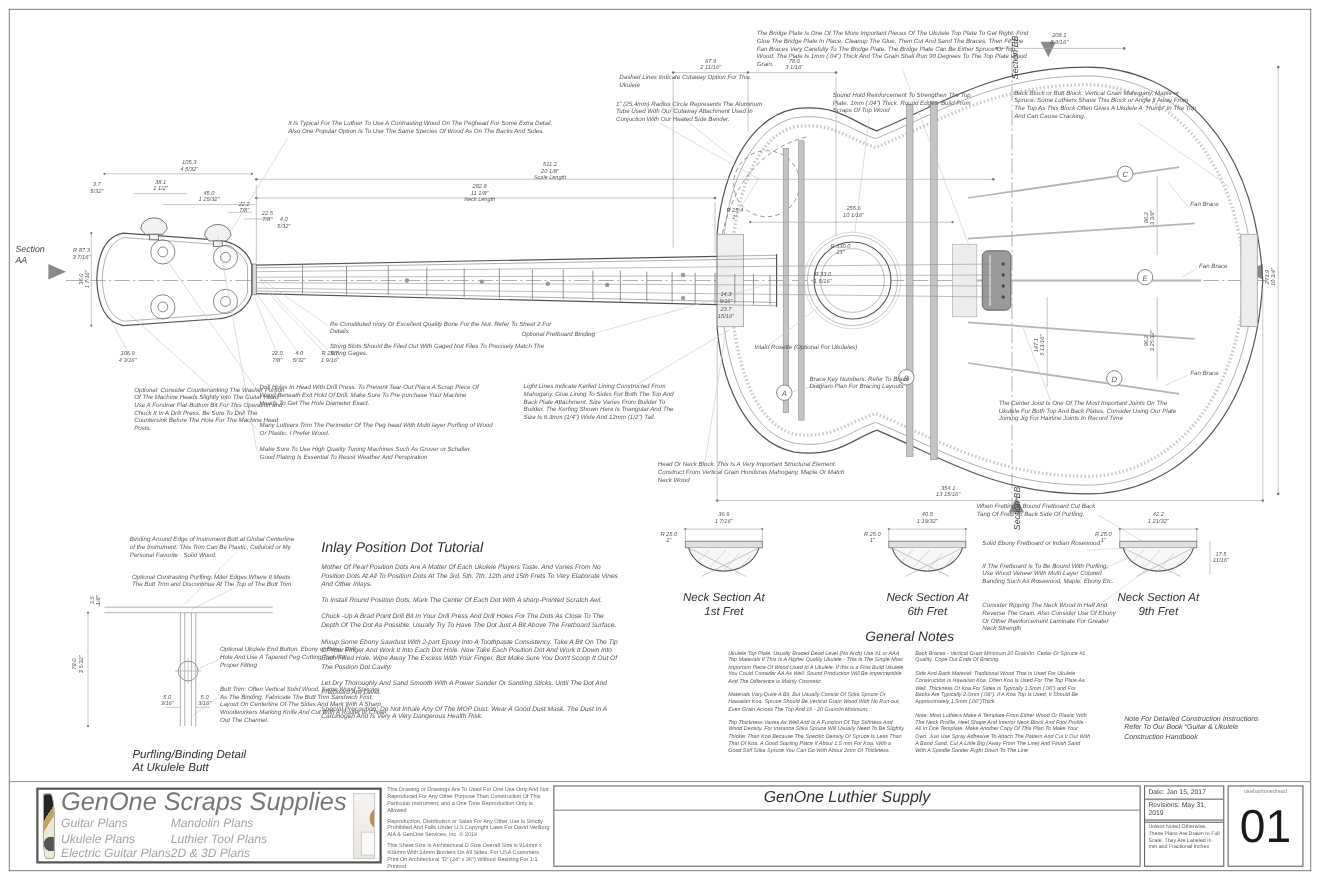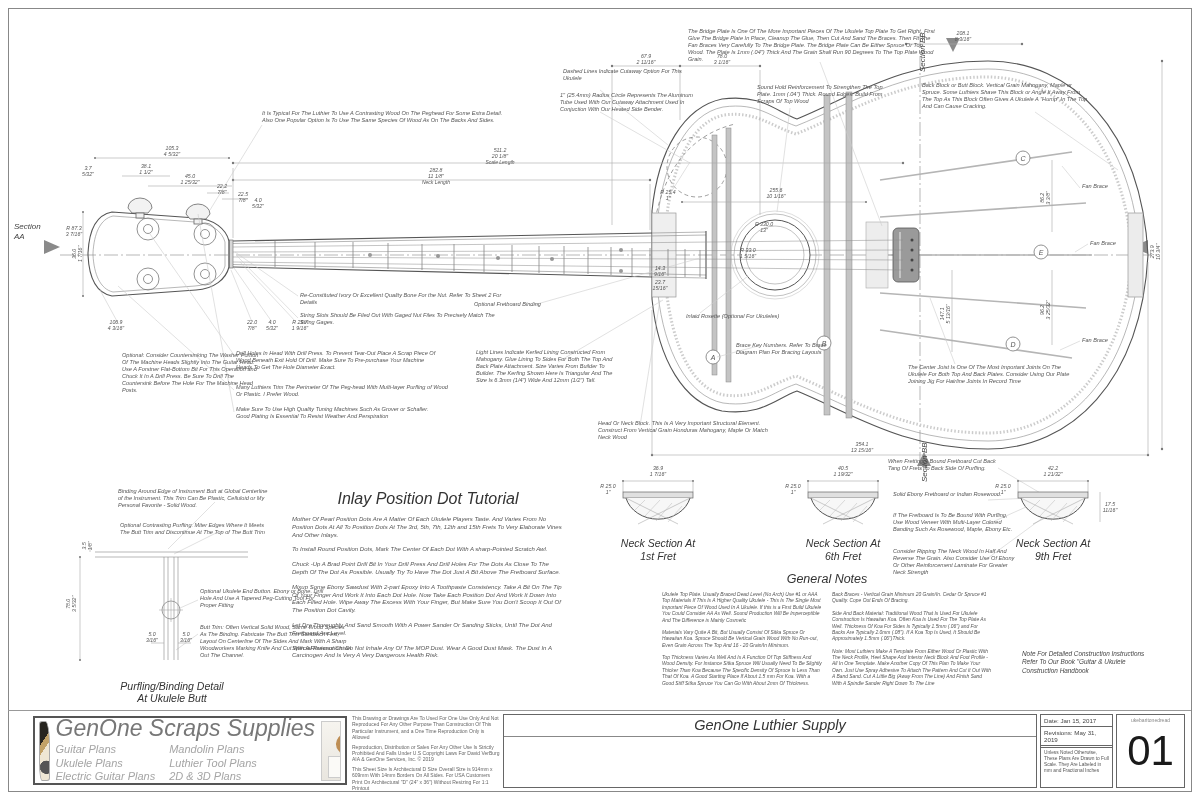--- a/index.html
+++ b/index.html
@@ -16,39 +16,39 @@
   .cl{stroke:#999;stroke-width:0.7;fill:none;stroke-dasharray:14,3,2,3}
   .dash{stroke:#888;stroke-width:0.8;fill:none;stroke-dasharray:4,3}
   .tri{fill:#8a8a8a}
   .dot{fill:#777}
   .ann{position:absolute;font-style:italic;font-size:5.6px;line-height:1.25;color:#555}
   .dim{position:absolute;font-style:italic;font-size:5.2px;line-height:1.12;color:#555;text-align:center;transform:translateX(-50%);white-space:nowrap}
   .dim span{display:block}
   .dim.v{transform:translateX(-50%) rotate(-90deg)}
   .dim .note{font-size:5px}
   .planview{position:absolute;left:452px;top:404px;font-style:italic;font-size:30px;color:#222;border-bottom:1.5px solid #333;padding:0 6px 2px 2px}
-  .h-section{position:absolute;font-style:italic;color:#333;text-align:center;transform:translateX(-50%)}
+  .h-section{position:absolute;font-style:italic;color:#333;text-align:left;transform:translateX(-50%)}
   .seclabel{position:absolute;font-style:italic;font-size:8px;color:#444;white-space:nowrap}
   .seclabel.v{transform:rotate(-90deg);transform-origin:left top}
   .nslabel{position:absolute;font-style:italic;font-size:10.5px;color:#333;text-align:center;transform:translateX(-50%);line-height:1.2}
   .fanlabel{position:absolute;font-style:italic;font-size:5.6px;color:#555;white-space:nowrap}
   .tutorial{position:absolute;left:292px;top:490px;width:272px}
-  .tutorial h3{margin:0 0 8px 0;font-style:italic;font-size:16px;font-weight:normal;color:#333;text-align:center}
+  .tutorial h3{margin:0 0 8px 0;font-style:italic;font-size:13px;font-weight:normal;color:#333;}
   .tutorial p{margin:0 0 7px 0;font-style:italic;font-size:6px;line-height:1.3;color:#555}
   .gnotes{position:absolute;left:662px;top:572px;width:330px}
   .gnotes h3{margin:0 0 6px 0;font-style:italic;font-size:12.5px;font-weight:normal;color:#333;text-align:center}
   .gnotes .cols{display:flex;gap:10px}
   .gnotes .col{width:160px}
   .gnotes p{margin:0 0 6px 0;font-style:italic;font-size:4.9px;line-height:1.3;color:#555}
   .booknote{position:absolute;left:1022px;top:650px;width:128px;font-style:italic;font-size:6.4px;line-height:1.3;color:#444}
   
   .logoblock{position:absolute;left:33px;top:716px;width:314px;height:69px;border:2px solid #555;display:flex;align-items:center;gap:6px;padding:2px 4px;box-sizing:border-box;background:#fff}
   .logotext{flex:1}
   .logoname{font-style:italic;font-size:23px;color:#777;white-space:nowrap;line-height:1}
-  .logocats{display:flex;gap:14px;margin-top:3px}
+  .logocats{display:flex;margin-top:3px}
   .logocats div{font-style:italic;font-size:11px;line-height:1.25;color:#a5a5a5;white-space:nowrap}
   .photo1{width:56px;height:58px;border:1px solid #aaa;border-radius:3px 42% 3px 30%;background:
      radial-gradient(circle at 72% 78%, #555 0 14%, transparent 15%),
      linear-gradient(123deg,#26241f 0 33%,#c2a267 33% 47%,#efe7d4 47% 100%)}
   .photo2{position:relative;width:118px;height:58px;border:1px solid #ccc;background:linear-gradient(#f6f4ef,#e9e6df);overflow:hidden}
   .photo2 .bodyshape{position:absolute;left:14px;top:5px;width:92px;height:34px;background:linear-gradient(100deg,#c19157,#8a5a2c);border-radius:46% 50% 50% 46%/60% 62% 62% 60%}
   .photo2 .mold{position:absolute;left:6px;top:34px;width:106px;height:20px;background:#fbfaf7;border:1px solid #ccc}
   .copyblock{position:absolute;left:352px;top:712px;width:148px;height:78px;font-style:normal}
   .copyblock p{margin:3px 0;font-size:5px;line-height:1.28;color:#666}
   .titleblock{position:absolute;left:503px;top:714px;width:534px;height:74px;border:1px solid #666;box-sizing:border-box;text-align:center;background:#fff}

